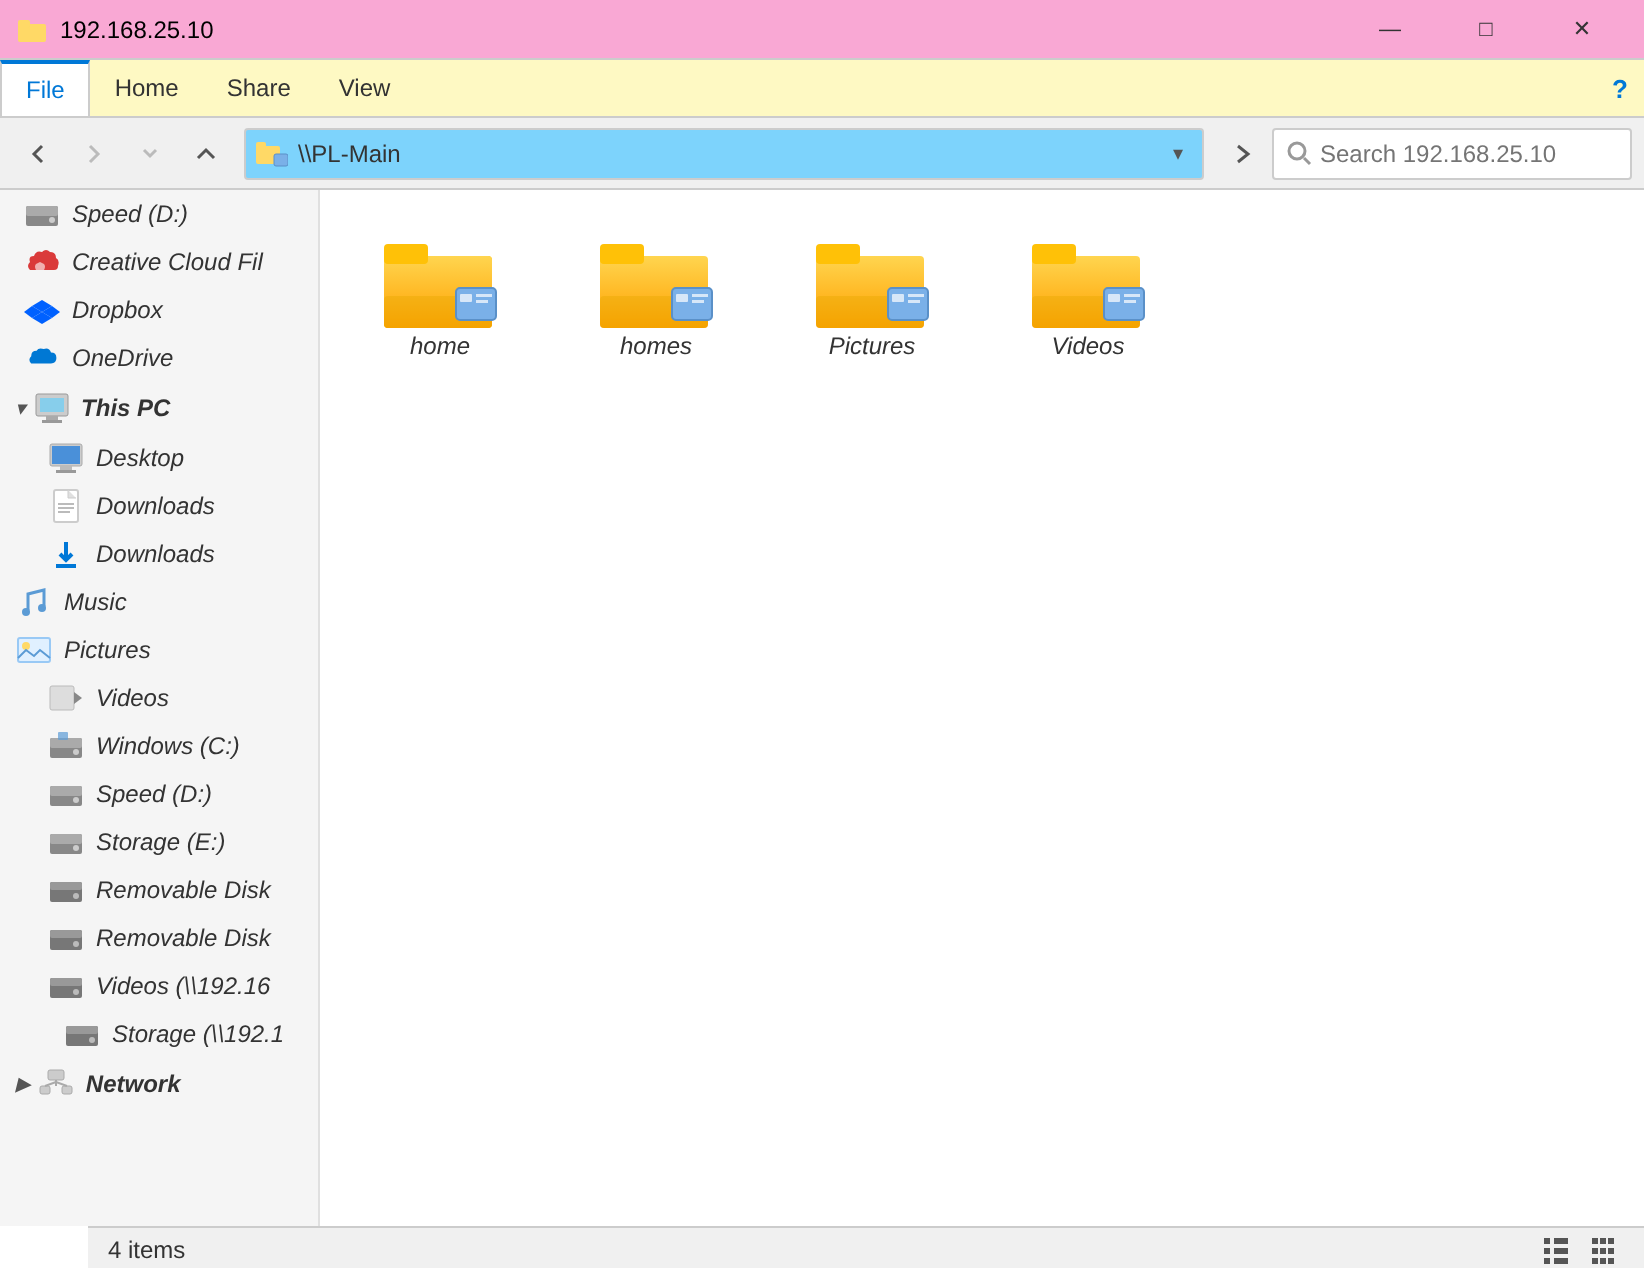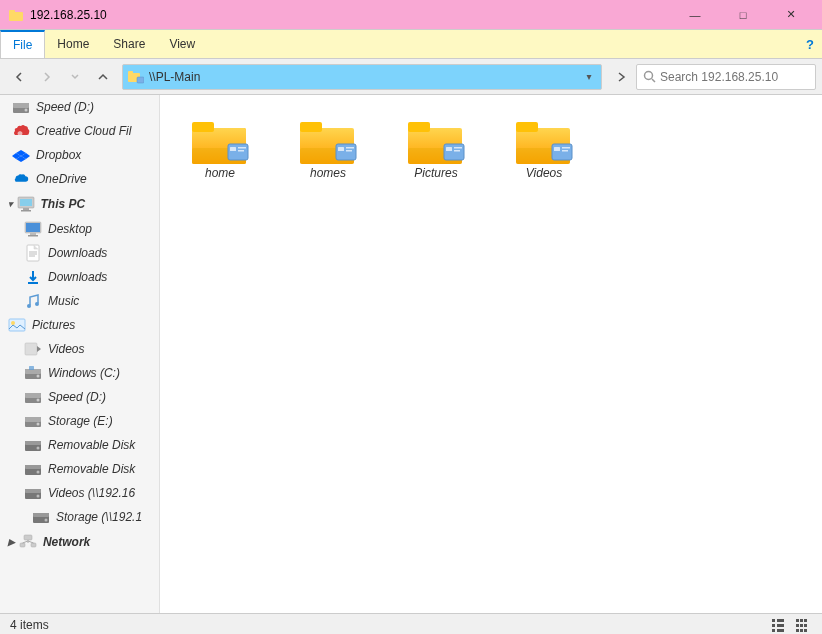--- a/index.html
+++ b/index.html
@@ -241,20 +241,21 @@
     .status-bar {
       height: 22px;
       background: #f0f0f0;
       border-top: 1px solid #ccc;
       display: flex;
       align-items: center;
       padding: 0 10px;
       justify-content: space-between;
       font-size: 12px;
       color: #333;
+      margin-left: 44px;
     }
     .status-right {
       display: flex;
       align-items: center;
       gap: 4px;
     }
     .view-btn {
       width: 20px; height: 20px;
       display: flex; align-items: center; justify-content: center;
       cursor: pointer;
@@ -427,21 +428,21 @@
     <div class="sidebar-item" style="padding-left:24px">
       <div class="sidebar-item-icon">
         <svg width="16" height="16" viewBox="0 0 16 16">
           <path d="M8 2 L8 11 M5 8 L8 11 L11 8" stroke="#0078d7" stroke-width="2" fill="none"></path>
           <line x1="3" y1="14" x2="13" y2="14" stroke="#0078d7" stroke-width="2"></line>
         </svg>
       </div>
       <span>Downloads</span>
     </div>
 
-    <div class="sidebar-item" style="padding-left:24px">
+    <div class="sidebar-item" style="padding-left:8px">
       <div class="sidebar-item-icon">
         <svg width="16" height="16" viewBox="0 0 16 16">
           <path d="M5 12 L5 4 L13 2 L13 10" stroke="#5b9bd5" stroke-width="1.5" fill="none"></path>
           <circle cx="4" cy="13" r="2" fill="#5b9bd5"></circle>
           <circle cx="12" cy="11" r="2" fill="#5b9bd5"></circle>
         </svg>
       </div>
       <span>Music</span>
     </div>
 

